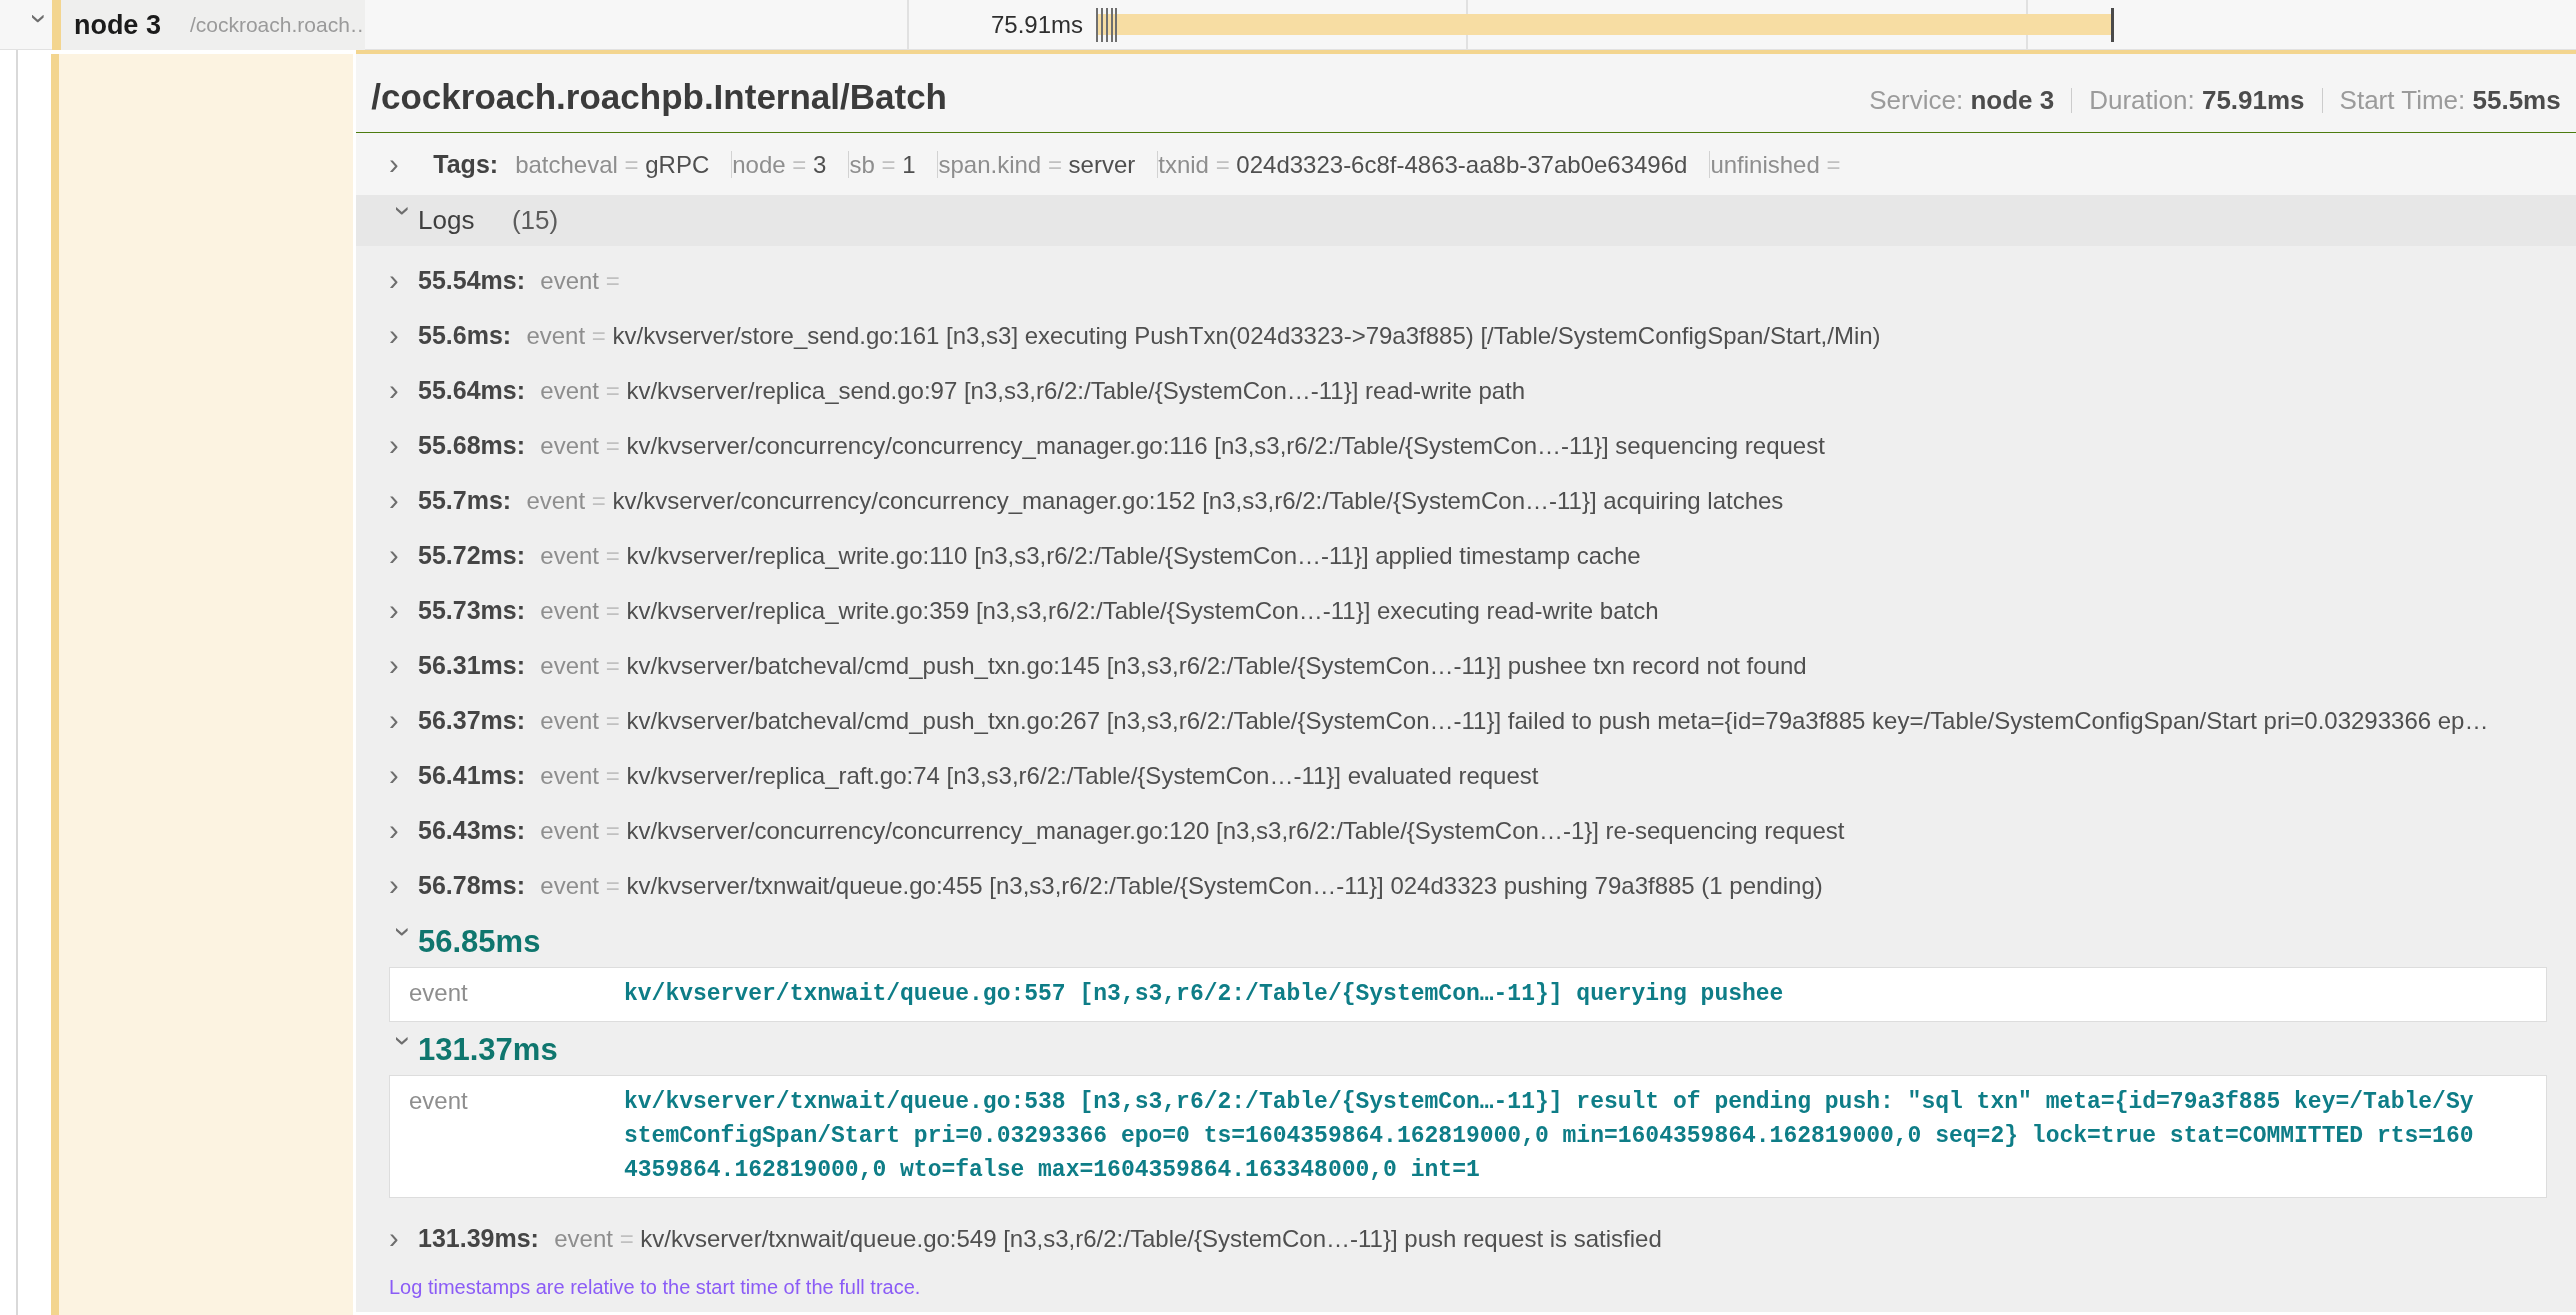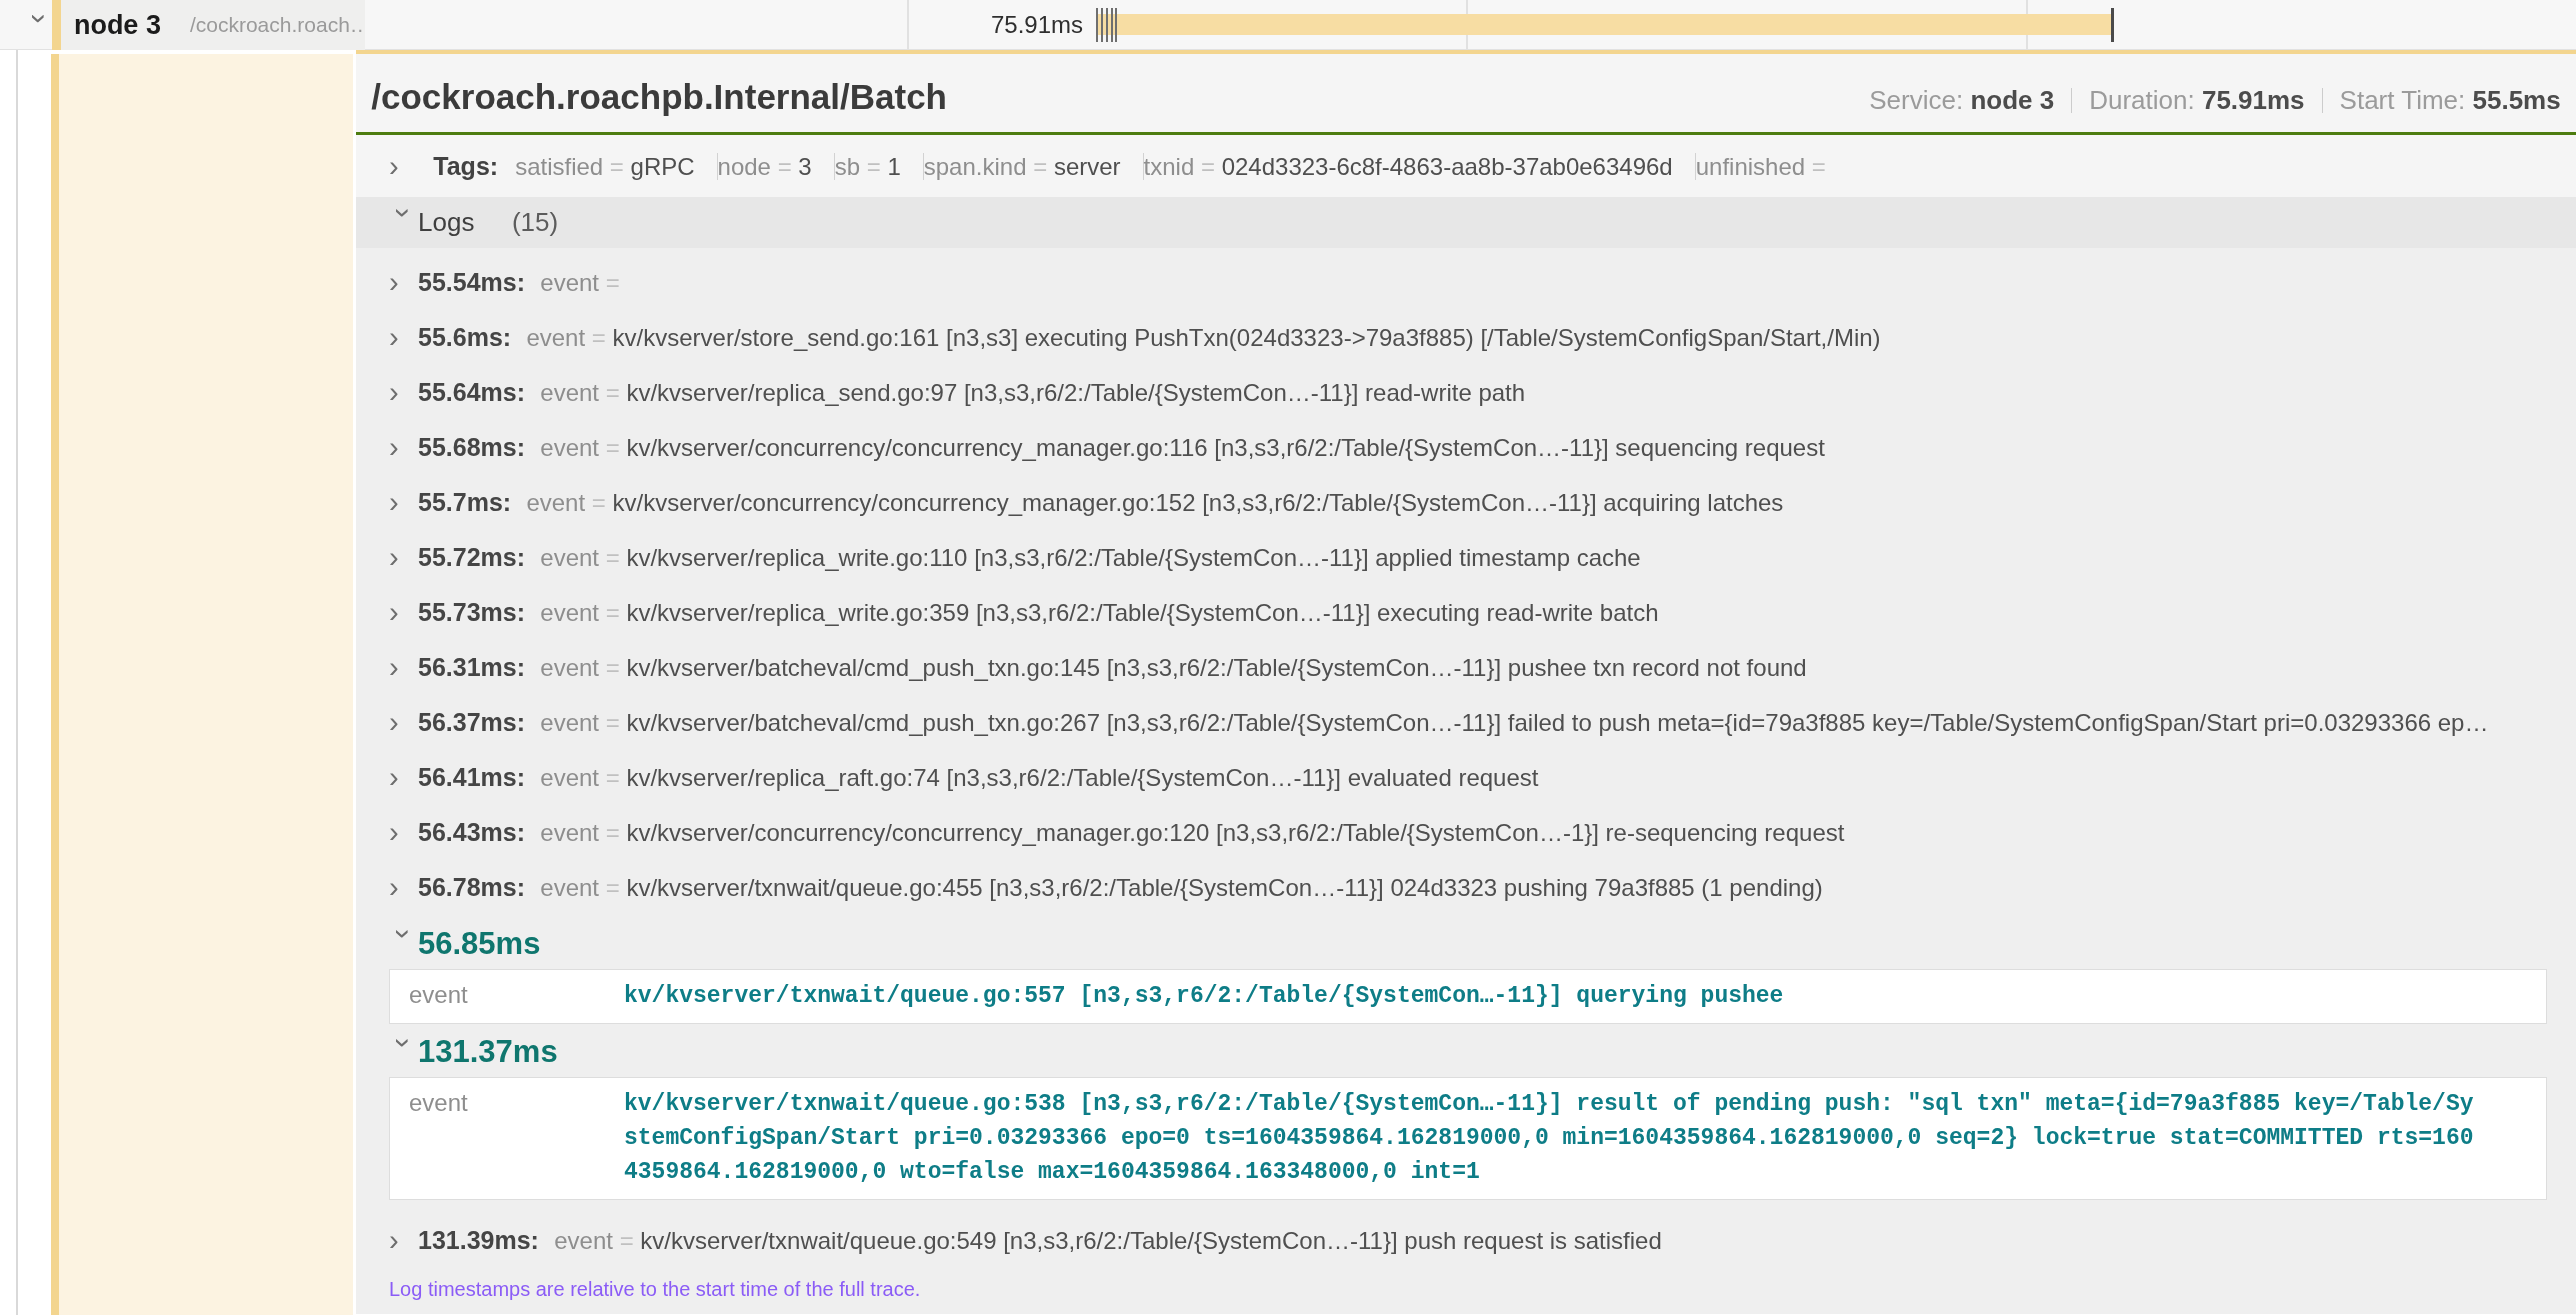--- a/index.html
+++ b/index.html
@@ -28,21 +28,21 @@
   .mini-bar{position:absolute;left:1096px;top:14.3px;width:1016px;height:21px;background:var(--bar);}
   .hatch{position:absolute;top:7.6px;width:1.9px;height:34px;background:#6f6f6f;}
   .end-marker{position:absolute;left:2111px;top:7.6px;width:2.9px;height:34px;background:#4a4a4a;}
 
   
   .sel-col{position:absolute;left:51px;top:54px;width:302px;height:1261px;background:var(--selcol);}
   .sel-col .stripe{position:absolute;left:0;top:0;width:7.6px;height:100%;background:var(--accent);}
 
   
   .panel{position:absolute;left:356px;top:50px;width:2220px;height:1253px;background:#f5f5f5;border-top:4.8px solid var(--accent);border-bottom:1px solid #d9d9d9;}
-  .panel-head{display:flex;justify-content:space-between;align-items:baseline;padding:23px 15.3px 15.3px 15.3px;border-bottom:3px solid #4d7c0f;}
+  .panel-head{display:flex;justify-content:space-between;align-items:baseline;padding:23px 15.3px 15.3px 15.3px;border-bottom:1px solid #4d7c0f;}
   .title{font-size:35px;font-weight:bold;color:#3b3b3b;}
   .head-meta{font-size:26px;white-space:nowrap;color:#9b9b9b;}
   .head-meta b{color:#4c4c4c;}
   .meta-sep{display:inline-block;margin:0 17px;border-left:1.9px solid #ccc;height:25px;vertical-align:-3.8px;}
 
   .tags-row{padding:17px 15.3px 15.3px 33px;font-size:24px;display:flex;align-items:center;flex-wrap:nowrap;overflow:hidden;white-space:nowrap;}
   .tags-row .tags-label{font-weight:bold;color:#424242;font-size:25px;margin:0 17px 0 15.3px;}
   .tag-item{color:#8e8e8e;}
   .tag-item + .tag-item{margin-left:15.3px;border-left:1.9px solid #d2d2d2;}
   .tag-item .v{color:#4f4f4f;}
@@ -107,21 +107,21 @@
         <b>node 3</b><span class="meta-sep"></span><span>Duration:</span>
         <b>75.91ms</b><span class="meta-sep"></span><span>Start Time:</span>
         <b>55.5ms</b>
       </div>
     </div>
 
     <div class="tags-row">
       <span class="chev">›</span>
       <span class="tags-label">Tags:</span>
       <span>
-  <span class="tag-item"><span class="k">satisfied</span><span class="eq">=</span><span class="v">gRPC</span></span>
+  <span class="tag-item"><span class="k">batcheval</span><span class="eq">=</span><span class="v">gRPC</span></span>
 
   <span class="tag-item"><span class="k">node</span><span class="eq">=</span><span class="v">3</span></span>
 
   <span class="tag-item"><span class="k">sb</span><span class="eq">=</span><span class="v">1</span></span>
 
   <span class="tag-item"><span class="k">span.kind</span><span class="eq">=</span><span class="v">server</span></span>
 
   <span class="tag-item"><span class="k">txnid</span><span class="eq">=</span><span class="v">024d3323-6c8f-4863-aa8b-37ab0e63496d</span></span>
 
   <span class="tag-item"><span class="k">unfinished</span><span class="eq">=</span><span class="v"></span></span>

